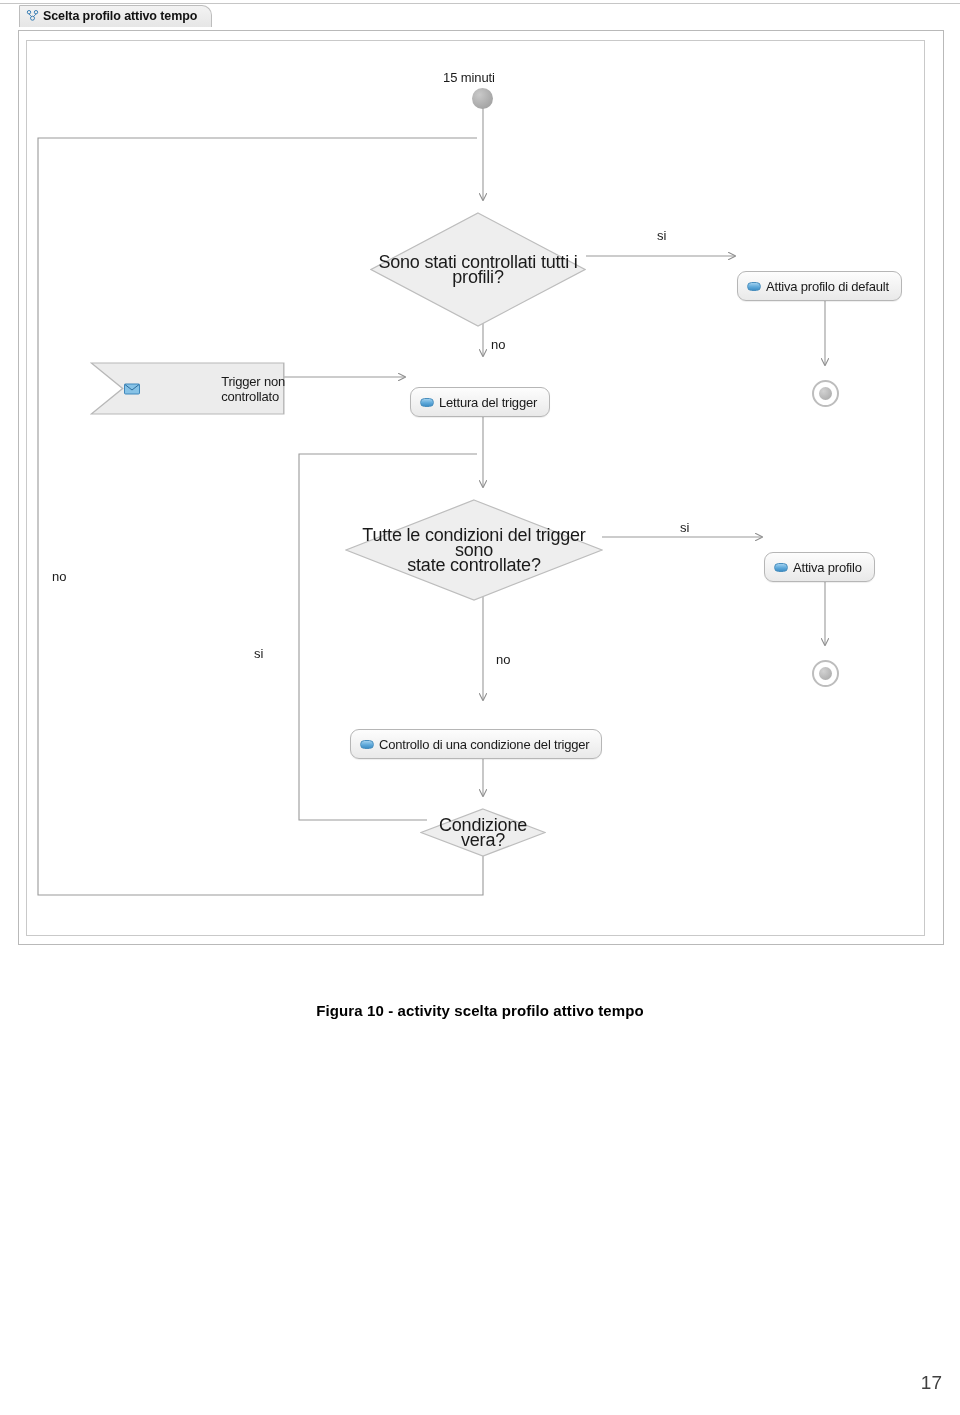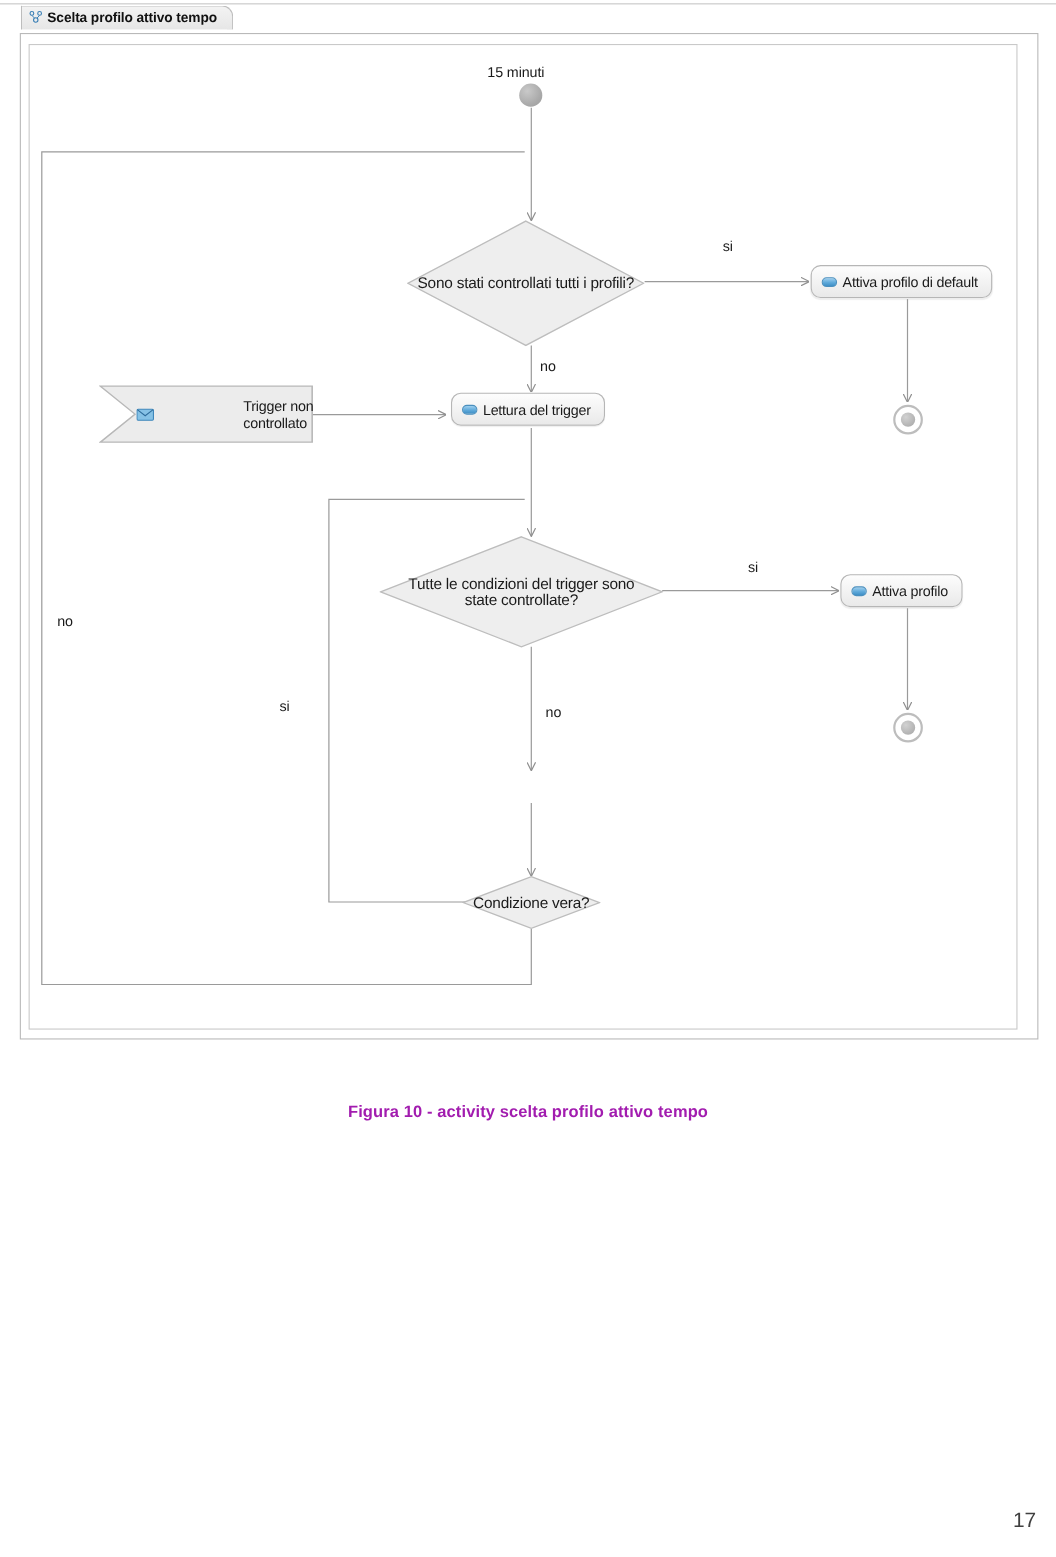--- a/index.html
+++ b/index.html
@@ -70,21 +70,21 @@
     white-space: nowrap;
   }
   .activity-icon {
     width: 13px; height: 11px;
     display: block;
   }
 
   
   .layer {
     position: absolute;
-    left: 0; top: 0;
+    left: 0; top: 12px;
     width: 960px; height: 960px;
     pointer-events: none;
   }
   .layer > * { pointer-events: auto; }
 
   
   .node-initial {
     position: absolute;
     width: 21px; height: 21px;
     border-radius: 50%;
@@ -111,20 +111,21 @@
     display: flex;
     align-items: center;
     gap: 5px;
     padding: 0 12px 0 9px;
     height: 30px;
     border: 1px solid #b6b6b6;
     border-radius: 9px;
     box-sizing: border-box;
     background: linear-gradient(to bottom, #fdfdfd 0%, #f2f2f2 55%, #e9e9e9 100%);
     box-shadow: 0 1px 1px rgba(0,0,0,0.07);
+    margin-top: 18px;
   }
   .node-action .act-label {
     font-size: 13px;
     color: #1a1a1a;
     white-space: nowrap;
     letter-spacing: -0.2px;
   }
   .act-icon {
     width: 14px; height: 9px;
     border-radius: 5px;
@@ -140,21 +141,21 @@
     align-items: center;
     justify-content: center;
   }
   .node-decision .dia-shape {
     position: absolute;
     left: 0; top: 0;
     width: 100%; height: 100%;
   }
   .node-decision .dec-label {
     position: relative;
-    font-size: 14px;
+    font-size: 18px;
     color: #1a1a1a;
     text-align: center;
     line-height: 15px;
     letter-spacing: -0.2px;
     white-space: pre-line;
     z-index: 2;
   }
 
   .node-signal {
     position: absolute;
@@ -203,21 +204,21 @@
   }
 
   
   .caption {
     position: absolute;
     left: 0; top: 1002px;
     width: 960px;
     text-align: center;
     font-size: 15px;
     font-weight: bold;
-    color: #a21caf;
+    color: #000000;
     letter-spacing: 0.1px;
   }
 
   
   .page-number {
     position: absolute;
     right: 18px;
     top: 1372px;
     font-size: 19px;
     color: #404040;
@@ -327,20 +328,24 @@
 
     <div class="node-action" style="left:764px; top:522px;text-align:center;">
       <span class="act-icon"></span>
       <span class="act-label">Attiva profilo</span>
     </div>
 
     <div class="node-final-outer" style="left:812px; top:648px;">
       <div class="node-final-inner"></div>
     </div>
 
+    <div class="node-action" style="left:350px; top:699px;">
+      <span class="act-icon"></span>
+      <span class="act-label">Controllo di una condizione del trigger</span>
+    </div>
 
     <div class="node-decision" style="left:420px; top:796px; width:126px; height:49px;">
       <svg class="dia-shape" viewBox="0 0 126 49" preserveAspectRatio="none">
         <polygon points="63,1 125,24.5 63,48 1,24.5" fill="#eeeeee" stroke="#bdbdbd" stroke-width="1.2"></polygon>
       </svg>
       <span class="dec-label">Condizione vera?</span>
     </div>
 
     <div class="guard" style="left:657px; top:216px;">si</div>
     <div class="guard" style="left:491px; top:325px;">no</div>

